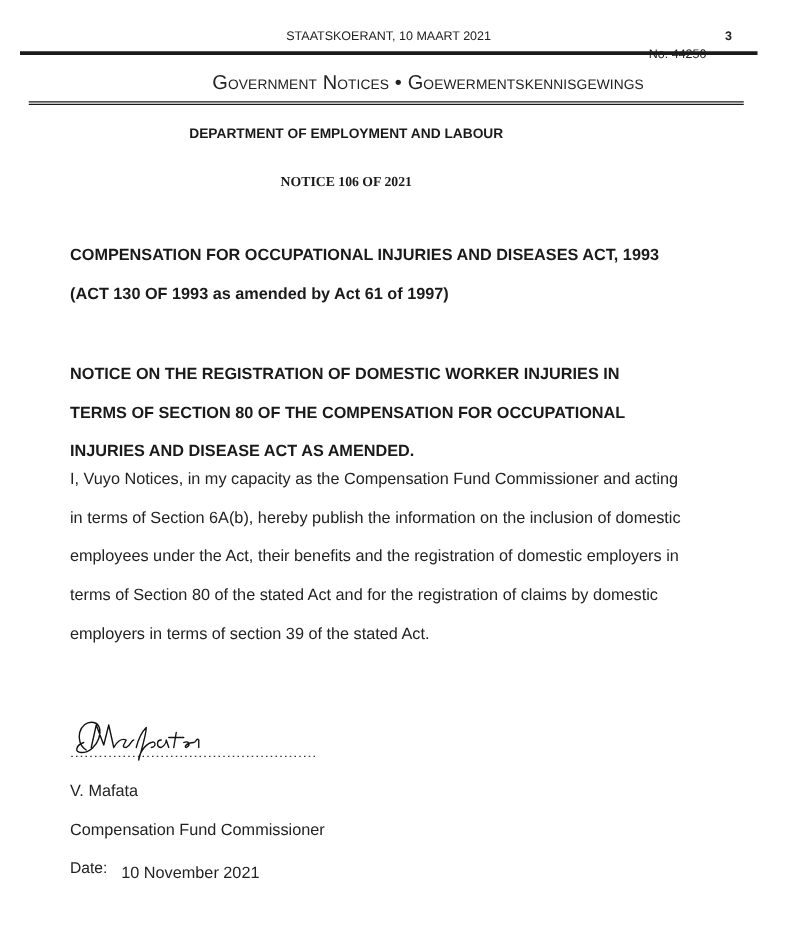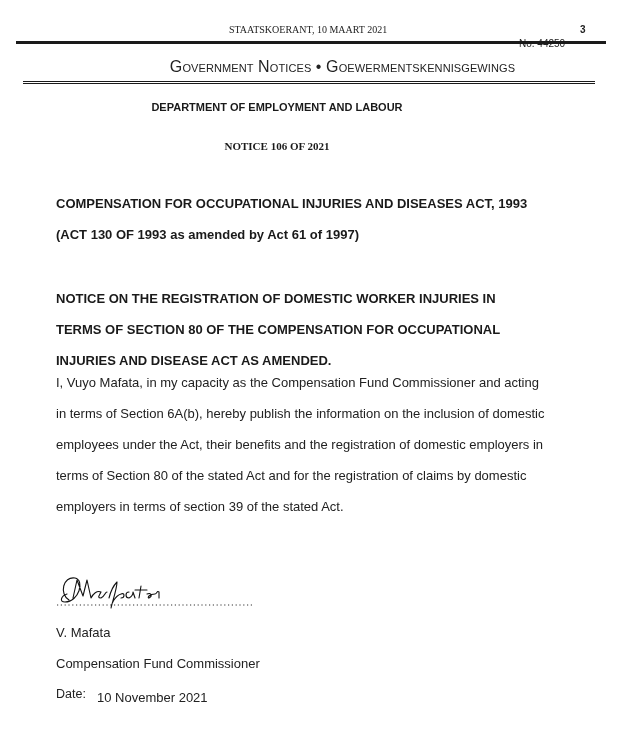--- a/index.html
+++ b/index.html
@@ -1,20 +1,20 @@
 <!DOCTYPE html>
 <html><head>
   <meta charset="utf-8">
   <style>
     html, body { margin: 0; padding: 0; background: #ffffff; }
     body { width: 631px; height: 740px; position: relative; overflow: hidden;
            font-family: "Liberation Sans", sans-serif; color: #1a1a1a; }
     .abs { position: absolute; white-space: nowrap; }
     .runhead { top: 24px; font-size: 10px; color: #222; }
-    #gazette { left: 229px; font-family: Liberation Serif, serif; }
+    #gazette { left: 229px; }
     #issue { left: 519px; margin-top: 14px; }
     #pageno { left: 580px; font-weight: bold; }
     .rule-thick { position: absolute; left: 16px; top: 41px; width: 590px; height: 3px; background: #1a1a1a; }
     .section-title { position: absolute; left: 0; width: 631px; top: 58px; text-align: center;
                      font-size: 16px; color: #222; font-variant: small-caps; letter-spacing: 0.1px; padding-left: 27px; }
     .rule-double { position: absolute; left: 23px; top: 81px; width: 572px; height: 1px;
                    border-top: 1px solid #1a1a1a; border-bottom: 1px solid #1a1a1a; }
     .center { position: absolute; left: 0; width: 554px; text-align: center; font-weight: bold; font-size: 11px; }
     #dept { top: 101px; }
     #notice { top: 140px; font-family: Liberation Serif, serif; }
@@ -36,21 +36,21 @@
 <div class="center" id="dept">DEPARTMENT OF EMPLOYMENT AND LABOUR</div>
 <div class="center" id="notice">NOTICE  106 OF 2021</div>
 
 <div class="abs bold13" style="top:156px">COMPENSATION FOR OCCUPATIONAL INJURIES AND DISEASES ACT, 1993</div>
 <div class="abs bold13" style="top:187px">(ACT 130 OF 1993 as amended by Act 61 of 1997)</div>
 
 <div class="abs bold13" style="top:251px">NOTICE ON THE REGISTRATION OF DOMESTIC WORKER INJURIES IN</div>
 <div class="abs bold13" style="top:282px">TERMS OF SECTION 80 OF THE COMPENSATION FOR OCCUPATIONAL</div>
 <div class="abs bold13" style="top:313px">INJURIES AND DISEASE ACT AS AMENDED.</div>
 
-<div class="abs body13" style="top:375px">I, Vuyo Mafata, in my capacity as the Compensation Fund Commissioner and acting</div>
+<div class="abs body13" style="top:375px">I, Vuyo Notices, in my capacity as the Compensation Fund Commissioner and acting</div>
 <div class="abs body13" style="top:406px">in terms of Section 6A(b), hereby publish the information on the inclusion of domestic</div>
 <div class="abs body13" style="top:437px">employees under the Act, their benefits and the registration of domestic employers in</div>
 <div class="abs body13" style="top:468px">terms of Section 80 of the stated Act and for the registration of claims by domestic</div>
 <div class="abs body13" style="top:499px">employers in terms of section 39 of the stated Act.</div>
 
 <svg class="sig" viewBox="0 0 200 42">
   <path d="M14 30 C4 24 8 6 20 8 C30 10 24 32 10 32 C4 32 6 26 12 24 M18 28 L22 10 L28 26 L32 10 L36 28 C38 24 42 20 46 22 C44 26 42 28 46 28 C50 26 50 22 52 22 M54 28 C56 20 60 14 62 12 C62 18 58 30 56 38 C56 34 60 26 66 24 C70 22 70 28 66 28 M74 22 C70 22 70 28 74 28 C78 26 78 22 78 22 L80 28 M86 16 L84 28 M80 20 L92 20 M92 24 C96 22 98 26 94 28 C92 28 94 24 100 24 C102 24 102 20 104 22 L104 28" fill="none" stroke="#111" stroke-width="1.1" stroke-linecap="round" stroke-linejoin="round"></path>
   <line x1="2" y1="35" x2="198" y2="35" stroke="#333" stroke-width="1" stroke-dasharray="1.2 2.6"></line>
 </svg>
 

